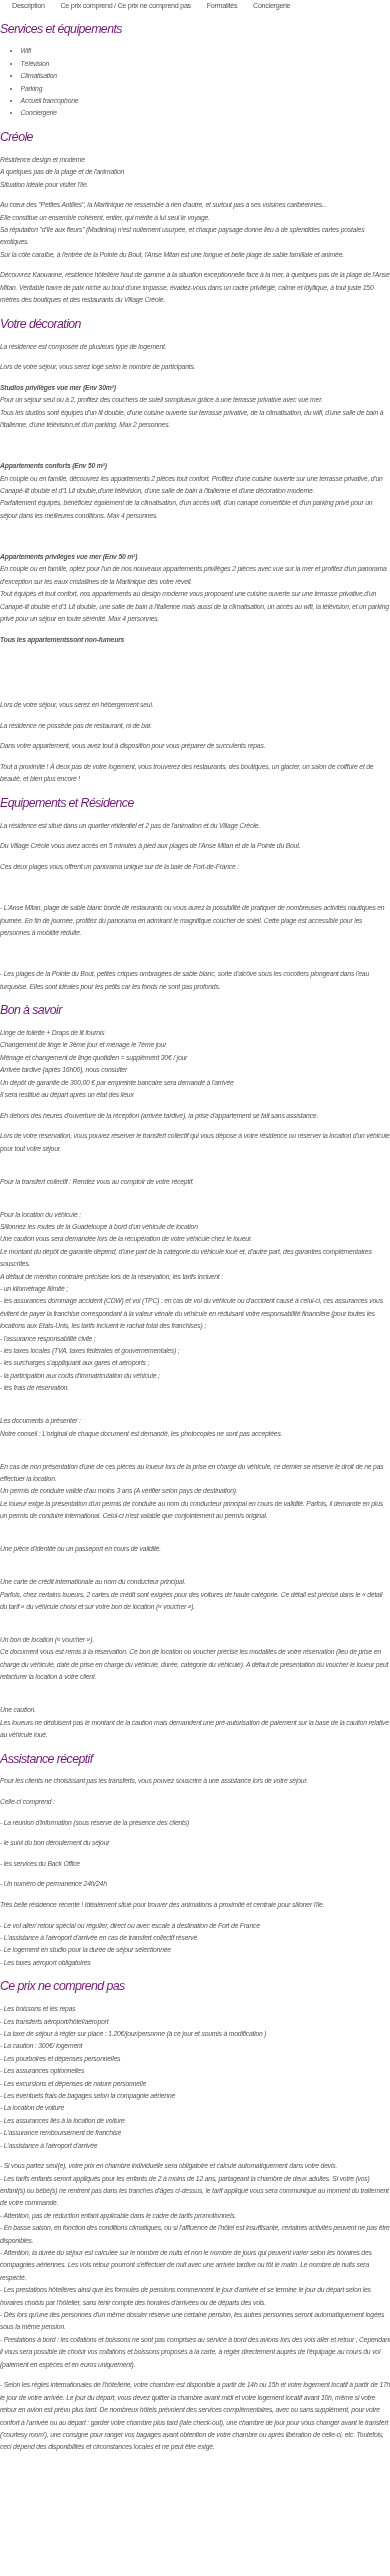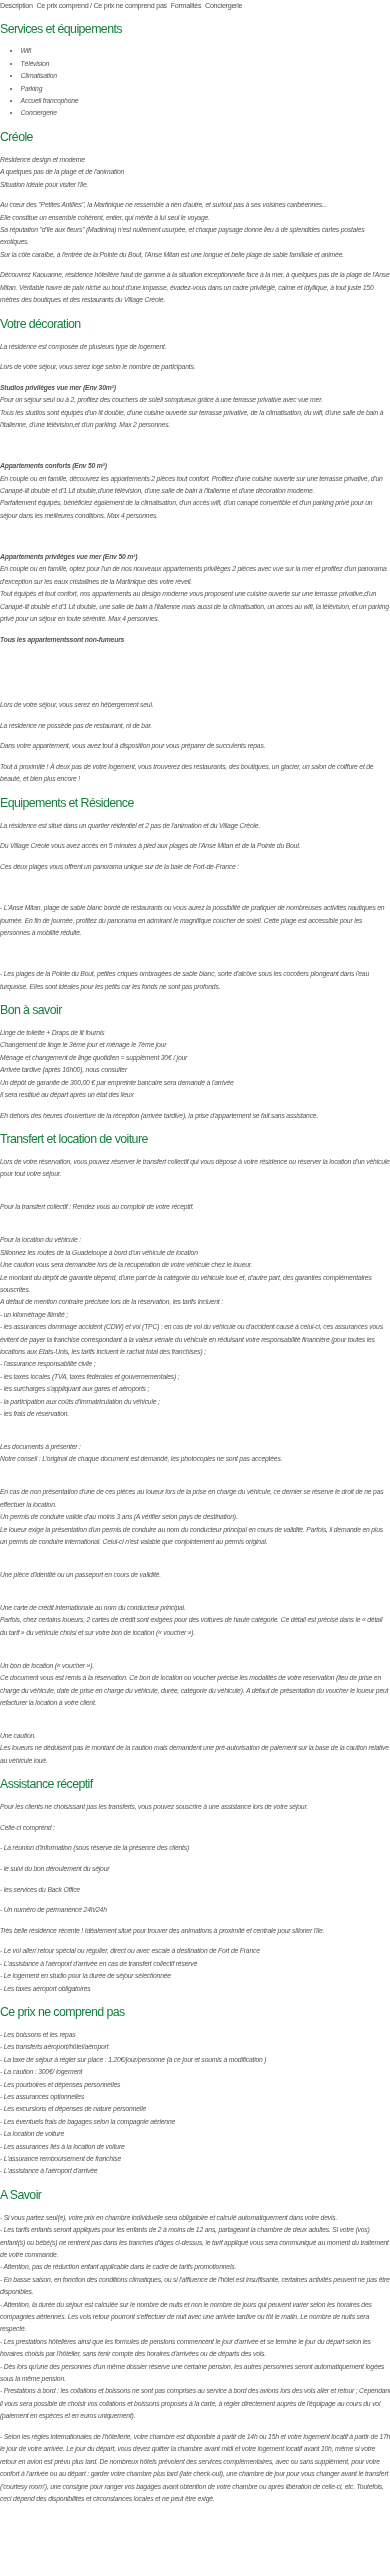--- a/index.html
+++ b/index.html
@@ -14,23 +14,24 @@
   .page { padding: 0 0 10.3px 0; }
   .tabs-line {
     font-style: normal;
     color: #555;
     font-size: 7.2px;
     line-height: 11.3px;
     margin: 0;
     padding-top: 0;
     letter-spacing: -0.3px;
   }
-  .tabs-line span { margin-right: 2.1px; }
+  .tabs-line span { margin-right: 2.1px; margin-left: 12px; }
   h2 {
-    color: #15803d;
+    color: #701a75;
+    font-style: italic;
     font-weight: normal;
     font-size: 12.4px;
     line-height: 15.5px;
     margin: 10.3px 0 8.2px 0;
     letter-spacing: -0.6px;
   }
   p { margin: 0 0 8.2px 0; font-style: italic; }
   .bold { font-weight: bold; }
   ul.services {
     margin: 0 0 6.2px 0;
@@ -122,21 +123,20 @@
   <p>
     <span class="line">Linge de toilette + Draps de lit fournis</span>
     <span class="line">Changement de linge le 3éme jour et ménage le 7ème jour</span>
     <span class="line">Ménage et changement de linge quotidien = supplément 30€ / jour</span>
     <span class="line">Arrivée tardive (après 16h00), nous consulter</span>
     <span class="line">Un dépôt de garantie de 300,00 € par empreinte bancaire sera demandé à l'arrivée</span>
     <span class="line">Il sera restitué au départ après un état des lieux</span>
   </p>
   <p>Eh dehors des heures d'ouverture de la réception (arrivée tardive), la prise d'appartement se fait sans assistance.</p>
 
-  <h2>Transfert et location de voiture</h2>
   <p>Lors de votre réservation, vous pouvez réserver le transfert collectif qui vous dépose à votre résidence ou réserver la location d'un véhicule pour tout votre séjour.</p>
   <div class="gap-s"></div>
   <p>Pour la transfert collectif : Rendez vous au comptoir de votre réceptif.</p>
   <div class="gap-s"></div>
   <p>
     <span class="line">Pour la location du véhicule :</span>
     <span class="line">Sillonnez les routes de la Guadeloupe à bord d'un véhicule de location</span>
     <span class="line">Une caution vous sera demandée lors de la récupération de votre véhicule chez le loueur.</span>
     <span class="line">Le montant du dépôt de garantie dépend, d'une part de la catégorie du véhicule loué et, d'autre part, des garanties complémentaires souscrites.</span>
     <span class="line">A défaut de mention contraire précisée lors de la réservation, les tarifs incluent :</span>
@@ -203,21 +203,20 @@
     <span class="line">- Les pourboires et dépenses personnelles</span>
     <span class="line">- Les assurances optionnelles</span>
     <span class="line">- Les excursions et dépenses de nature personnelle</span>
     <span class="line">- Les éventuels frais de bagages selon la compagnie aérienne</span>
     <span class="line">- La location de voiture</span>
     <span class="line">- Les assurances liés à la location de voiture</span>
     <span class="line">- L'assurance remboursement de franchise</span>
     <span class="line">- L'assistance à l'aéroport d'arrivée</span>
   </p>
 
-  <h2>A Savoir</h2>
   <p>
     <span class="line">- Si vous partez seul(e), votre prix en chambre individuelle sera obligatoire et calculé automatiquement dans votre devis.</span>
     <span class="line">- Les tarifs enfants seront appliqués pour les enfants de 2 à moins de 12 ans, partageant la chambre de deux adultes. Si votre (vos) enfant(s) ou bébé(s) ne rentrent pas dans les tranches d'âges ci-dessus, le tarif appliqué vous sera communiqué au moment du traitement de votre commande.</span>
     <span class="line">- Attention, pas de réduction enfant applicable dans le cadre de tarifs promotionnels.</span>
     <span class="line">- En basse saison, en fonction des conditions climatiques, ou si l'affluence de l'hôtel est insuffisante, certaines activités peuvent ne pas être disponibles.</span>
     <span class="line">- Attention, la durée du séjour est calculée sur le nombre de nuits et non le nombre de jours qui peuvent varier selon les horaires des compagnies aériennes. Les vols retour pourront s'effectuer de nuit avec une arrivée tardive ou tôt le matin. Le nombre de nuits sera respecté.</span>
     <span class="line">- Les prestations hôtelières ainsi que les formules de pensions commencent le jour d'arrivée et se termine le jour du départ selon les horaires choisis par l'hôtelier, sans tenir compte des horaires d'arrivées ou de départs des vols.</span>
     <span class="line">- Dès lors qu'une des personnes d'un même dossier réserve une certaine pension, les autres personnes seront automatiquement logées sous la même pension.</span>
     <span class="line">- Prestations à bord : les collations et boissons ne sont pas comprises au service à bord des avions lors des vols aller et retour ; Cependant il vous sera possible de choisir vos collations et boissons proposés à la carte, à régler directement auprès de l'équipage au cours du vol (paiement en espèces et en euros uniquement).</span>
   </p>

